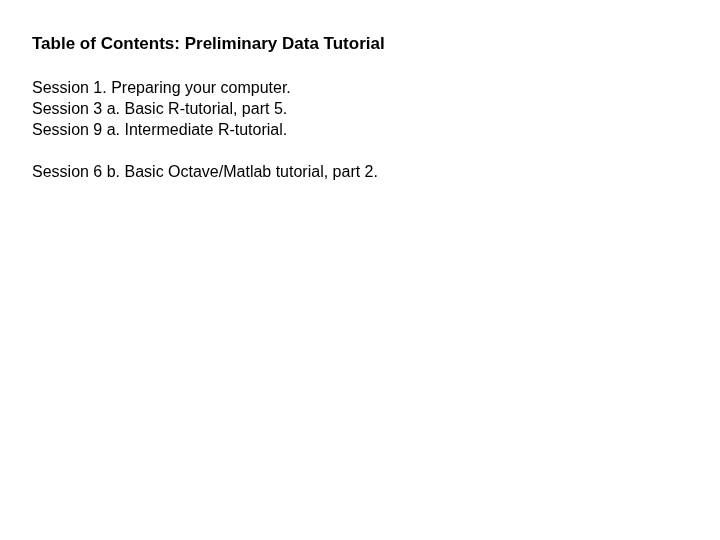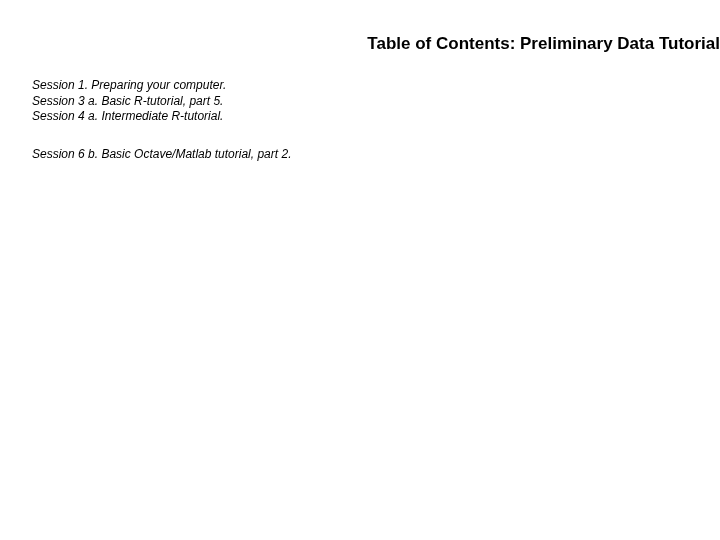--- a/index.html
+++ b/index.html
@@ -11,39 +11,37 @@
     font-family: Arial, Helvetica, sans-serif;
     color: #000000;
   }
   .page {
     padding: 34px 0 0 32px;
   }
   .title {
     font-size: 17px;
     font-weight: bold;
     margin-bottom: 24px;
-    text-align: right;
   }
   .block {
     margin-bottom: 22px;
   }
   .line {
-    font-size: 12px;
+    font-size: 16px;
     line-height: 1.3;
-    font-style: italic;
   }
 </style>
 </head>
 <body>
 
 <div class="page">
   <div class="title">Table of Contents: Preliminary Data Tutorial</div>
 
   <div class="block">
     <div class="line">Session 1.  Preparing your computer.</div>
     <div class="line">Session 3 a. Basic R-tutorial, part 5.</div>
-    <div class="line">Session 4 a. Intermediate R-tutorial.</div>
+    <div class="line">Session 9 a. Intermediate R-tutorial.</div>
   </div>
 
   <div class="block">
     <div class="line">Session 6 b. Basic Octave/Matlab tutorial, part 2.</div>
   </div>
 </div>
 
 </body></html>

